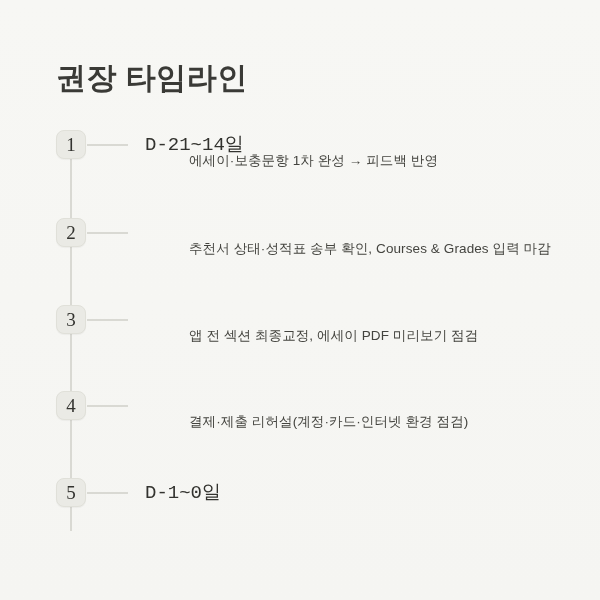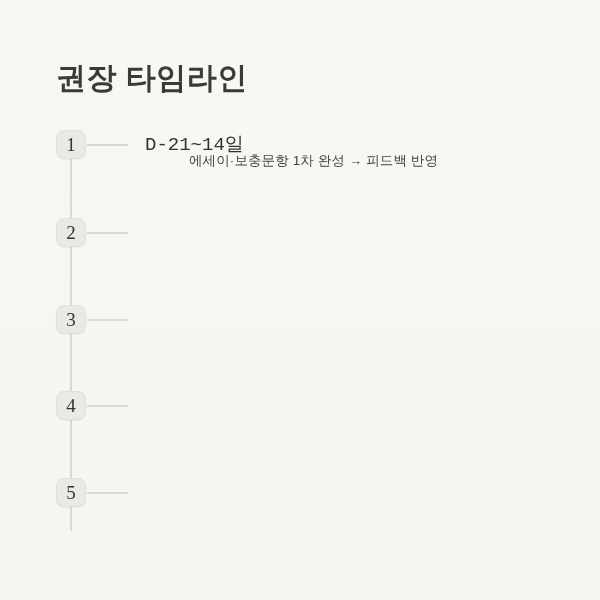--- a/index.html
+++ b/index.html
@@ -118,37 +118,41 @@
       <div class="connector"></div>
       <div class="dday">D-21~14일</div>
       <div class="desc">에세이·보충문항 1차 완성 → 피드백 반영</div>
     </div>
 
     <div class="t-item" style="top:218px">
       <div class="badge">
         <span class="badge-num">2</span>
       </div>
       <div class="connector"></div>
+      <div class="desc">추천서 상태·성적표 송부 확인, Courses &amp; Grades 입력 마감</div>
     </div>
 
     <div class="t-item" style="top:305px">
       <div class="badge">
         <span class="badge-num">3</span>
       </div>
       <div class="connector"></div>
+      <div class="desc">앱 전 섹션 최종교정, 에세이 PDF 미리보기 점검</div>
     </div>
 
     <div class="t-item" style="top:391px">
       <div class="badge">
         <span class="badge-num">4</span>
       </div>
       <div class="connector"></div>
+      <div class="desc">결제·제출 리허설(계정·카드·인터넷 환경 점검)</div>
     </div>
 
     <div class="t-item" style="top:478px">
       <div class="badge">
         <span class="badge-num">5</span>
       </div>
       <div class="connector"></div>
+      <div class="dday">D-1~0일</div>
     </div>
   </div>
 
 </div>
 
 </body></html>

